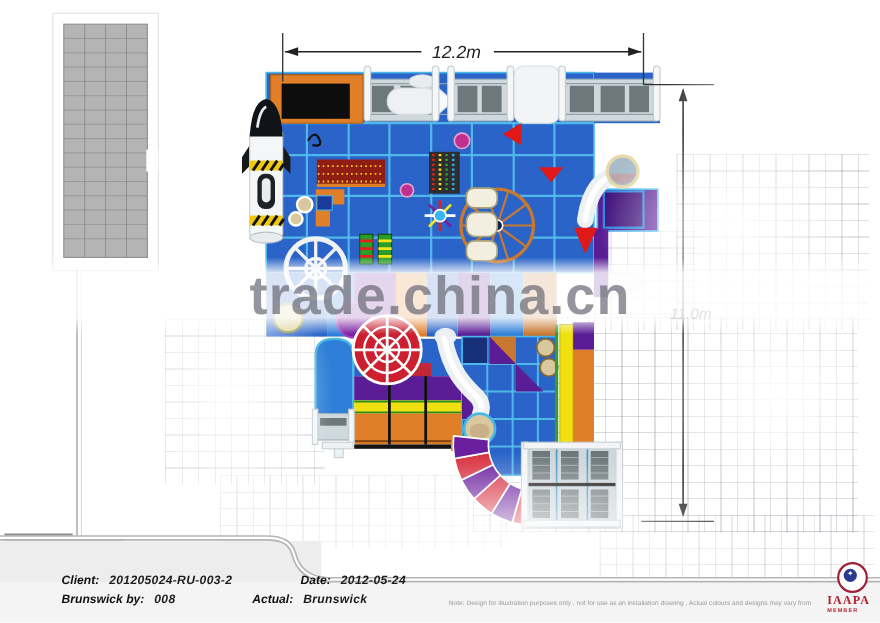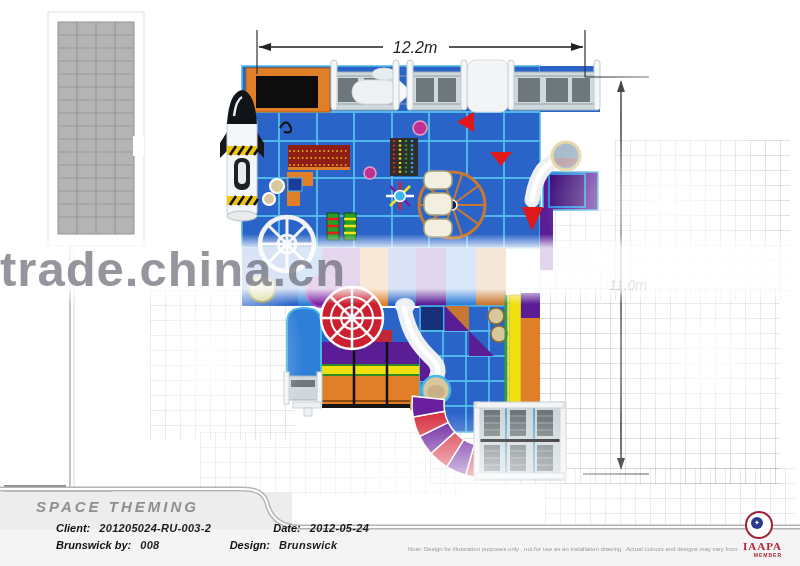--- a/index.html
+++ b/index.html
@@ -7,35 +7,35 @@
          font-family:"Liberation Sans",sans-serif;}
   .ggrid{position:absolute;
     background:
       repeating-linear-gradient(to right, rgba(125,135,148,.30) 0 1px, transparent 1px 15px),
       repeating-linear-gradient(to bottom, rgba(125,135,148,.30) 0 1px, transparent 1px 15px);}
   .plan-svg{position:absolute;left:0;top:0;}
   .cloud{position:absolute;border-radius:50%;pointer-events:none;}
   .wm-band{position:absolute;left:0;top:234px;width:800px;height:70px;pointer-events:none;
     background:linear-gradient(to bottom, rgba(255,255,255,0) 0%, rgba(255,255,255,.82) 20%,
                rgba(255,255,255,.82) 78%, rgba(255,255,255,0) 100%);}
-  .wm-text{position:absolute;left:0;top:241px;width:800px;text-align:left;
+  .wm-text{position:absolute;left:0;top:241px;width:800px;text-align:center;
     font-size:49px;font-weight:bold;letter-spacing:1px;color:rgba(104,104,116,.70);pointer-events:none;}
   
   .tb-panel{position:absolute;left:0;top:492px;width:292px;height:74px;background:#ededed;}
   .tb-strip{position:absolute;left:0;top:529px;width:800px;height:37px;background:#f4f4f4;}
   .tb-title{position:absolute;left:36px;top:498px;font-size:15px;font-weight:bold;font-style:italic;
     letter-spacing:3px;color:#8f8f8f;}
   .tb-row{position:absolute;font-size:11px;font-weight:bold;font-style:italic;color:#1c1c1c;white-space:nowrap;}
   .tb-row span{margin-right:6px;}
   .tb-row .lab{color:#111;}
   .tb-row .val{letter-spacing:.3px;margin-top:31px;}
   .disclaimer{position:absolute;left:408px;top:546px;width:330px;font-size:6px;color:#9a9a9a;
     white-space:nowrap;overflow:hidden;}
   
-  .logo{position:absolute;left:736px;top:511px;width:46px;text-align:right;}
+  .logo{position:absolute;left:752px;top:511px;width:46px;text-align:left;}
   .logo .emblem{width:24px;height:24px;margin:0 auto;border-radius:50%;
     border:2px solid #a02038;background:#fff;position:relative;}
   .logo .emblem .core{position:absolute;left:4px;top:4px;width:12px;height:12px;border-radius:50%;
     background:#2a3a8e;}
   .logo .emblem .spark{position:absolute;left:7px;top:6px;color:#fff;font-size:7px;line-height:8px;}
   .logo .iaapa{font-family:"Liberation Serif",serif;font-size:11px;font-weight:bold;color:#b22233;
     letter-spacing:1px;margin-top:1px;}
   .logo .member{font-size:5px;font-weight:bold;color:#b22233;letter-spacing:1px;}
 </style>
 </head>
@@ -331,33 +331,32 @@
 
   <div class="wm-band"></div>
   <div class="wm-text">trade.china.cn</div>
 
   <div class="tb-panel"></div>
   <div class="tb-strip"></div>
   <svg class="plan-svg" width="800" height="566" viewBox="0 0 800 566" style="pointer-events:none;">
     <path d="M0,489 H242 C258,489 264,494 267,503 C270,516 278,526 298,527 H800" fill="none" stroke="#b4b4b4" stroke-width="5"></path>
     <path d="M0,489 H242 C258,489 264,494 267,503 C270,516 278,526 298,527 H800" fill="none" stroke="#ffffff" stroke-width="2"></path>
   </svg>
-  <div class="tb-title">SPACE THEMING</div>
   <div class="tb-row" style="left:56px;top:522px;">
     <span class="lab">Client:</span>
     <span class="val">201205024-RU-003-2</span>
     <span style="display:inline-block;width:44px;"></span>
     <span class="lab">Date:</span>
     <span class="val">2012-05-24</span>
   </div>
   <div class="tb-row" style="left:56px;top:539px;">
     <span class="lab">Brunswick by:</span>
     <span class="val">008</span>
     <span style="display:inline-block;width:52px;"></span>
-    <span class="lab">Design:</span>
+    <span class="lab">Actual:</span>
     <span class="val">Brunswick</span>
   </div>
   <div class="disclaimer">Note: Design for illustration purposes only , not for use as an installation drawing . Actual colours and designs may vary from those shown .</div>
 
   <div class="logo">
     <div class="emblem">
       <div class="core"></div>
       <div class="spark">✦</div>
     </div>
     <div class="iaapa">IAAPA</div>

